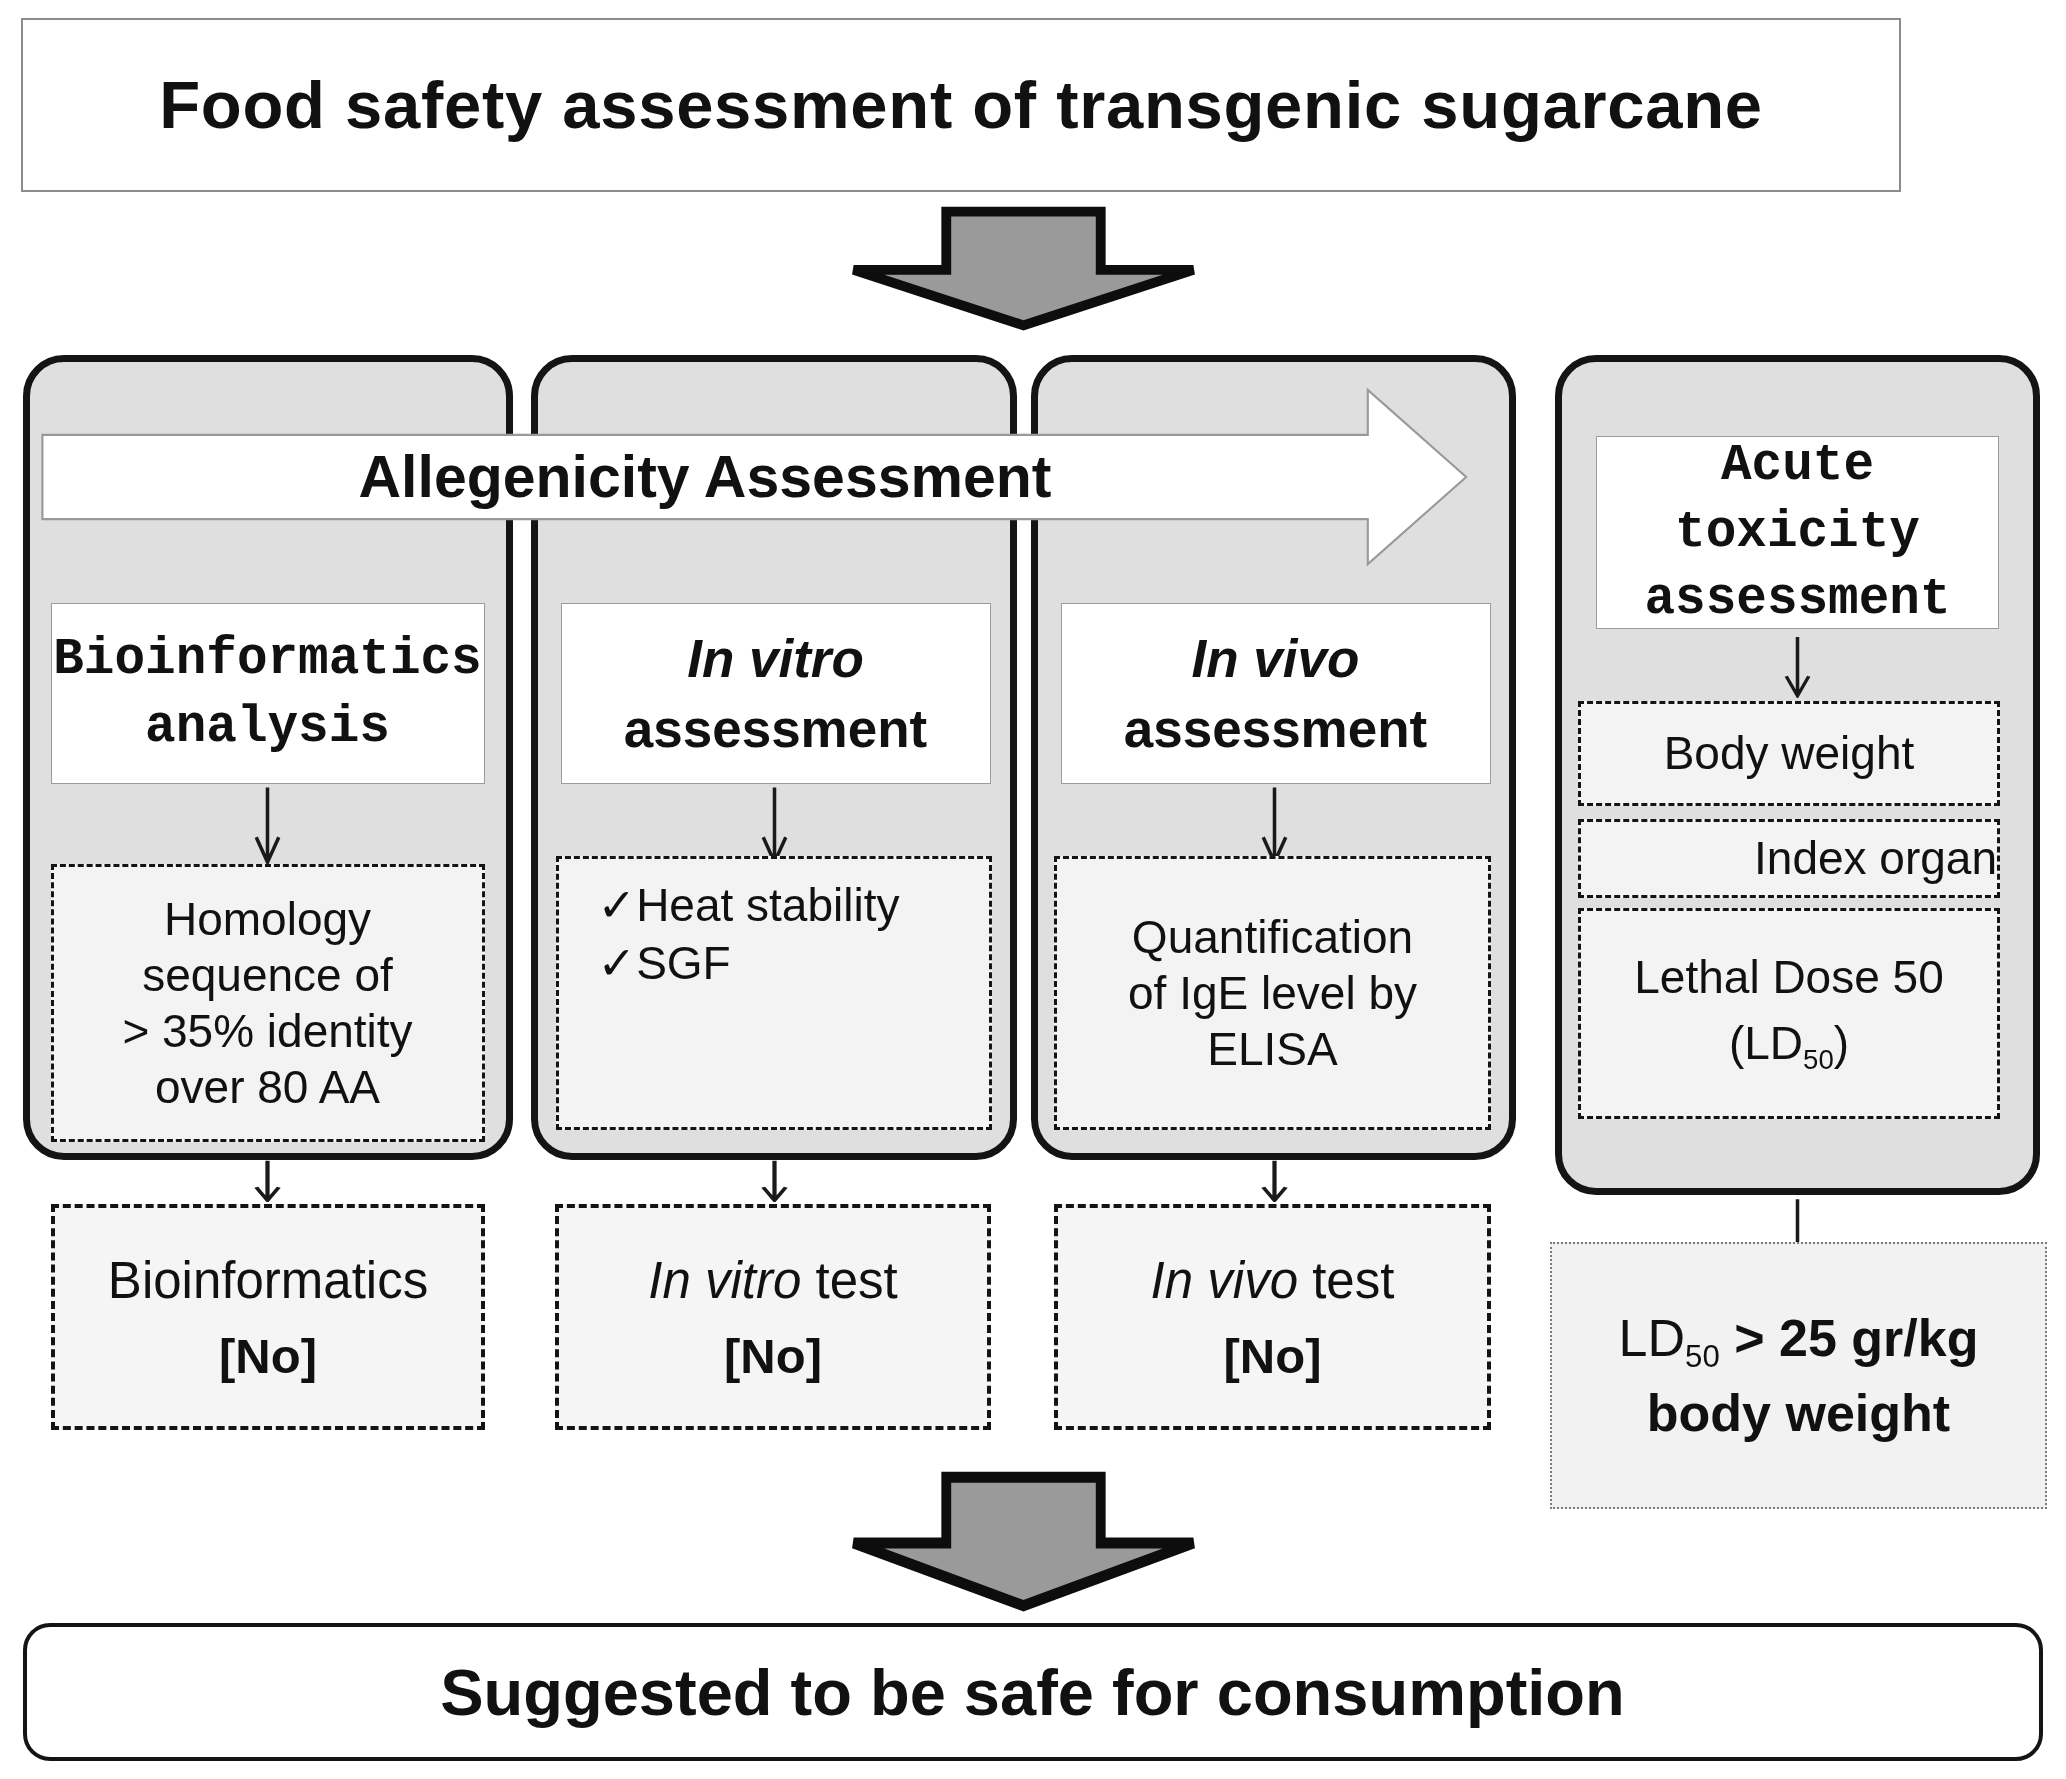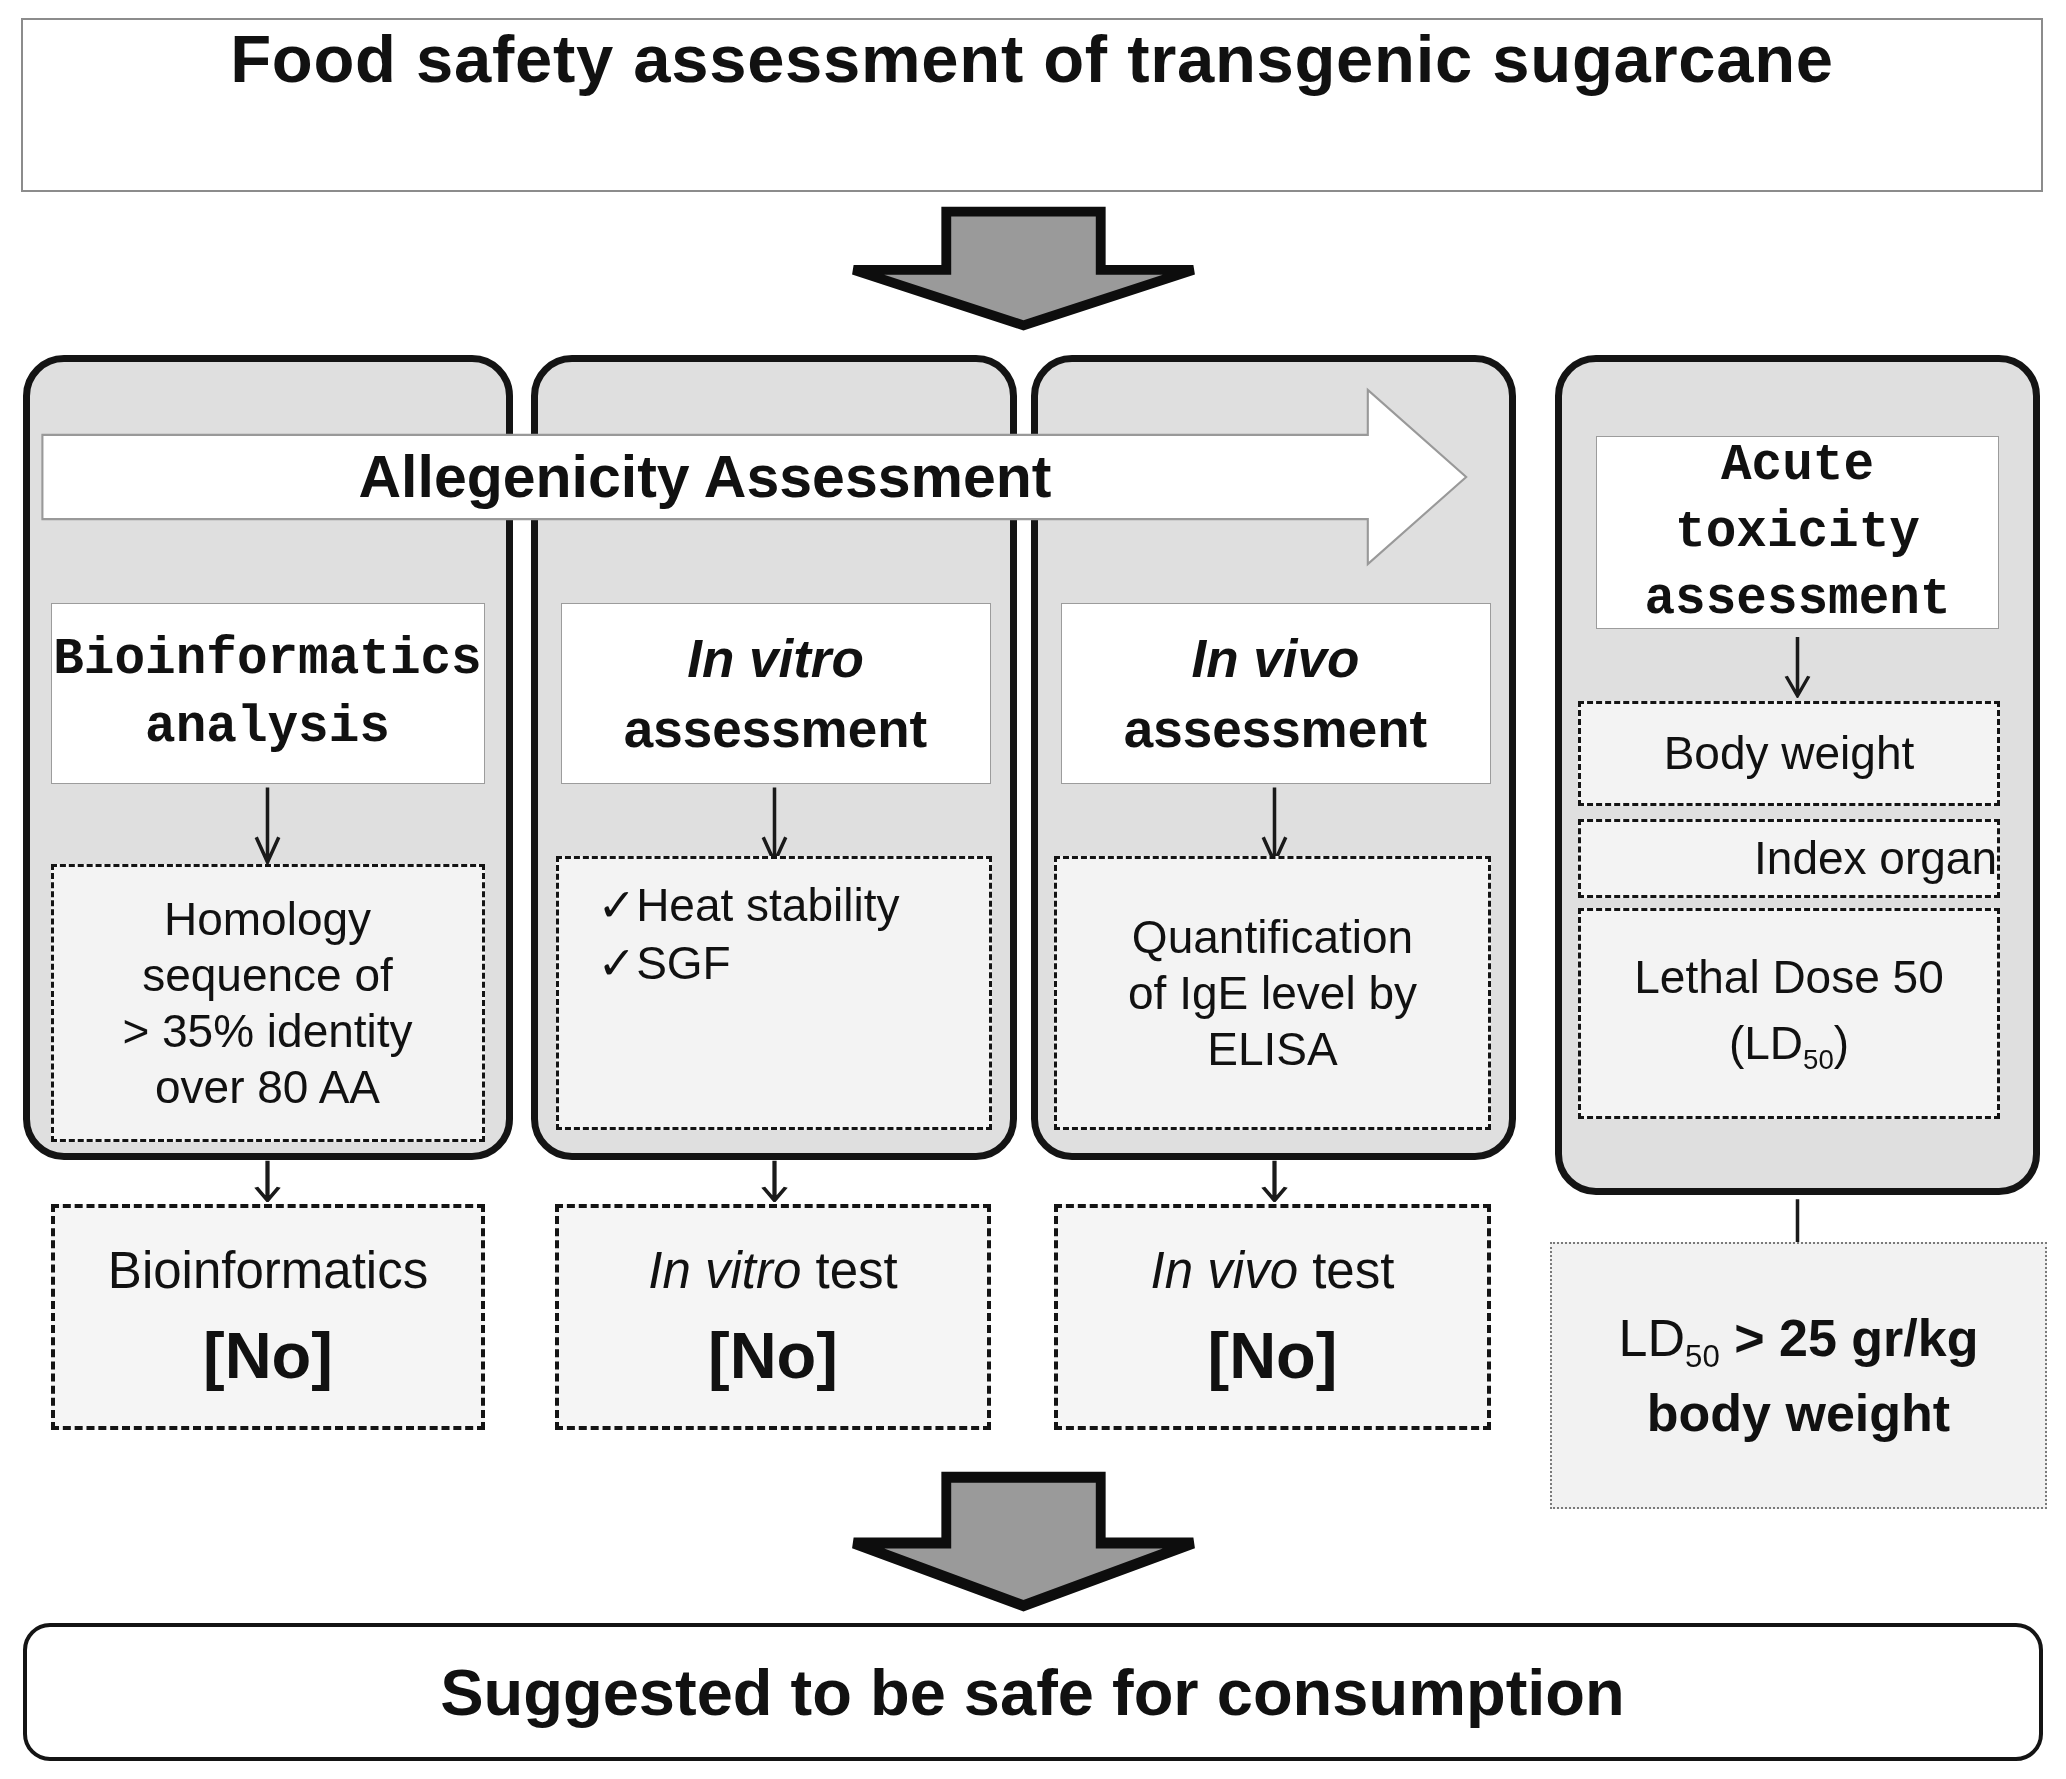--- a/index.html
+++ b/index.html
@@ -9,23 +9,23 @@
     height:1779px;
     background:#ffffff;
     font-family:"Liberation Sans", sans-serif;
     color:#111;
     overflow:hidden;
   }
   .abs{position:absolute;box-sizing:border-box;}
 
   
   .title-box{
-    left:21px;top:17.6px;width:2022px;height:174px;
+    left:21px;top:17.6px;width:1880px;height:174px;
     background:#fff;border:2.1px solid #8c8c8c;
-    display:flex;align-items:flex-start;justify-content:center;
+    display:flex;align-items:center;justify-content:center;
   }
   .title-text{font-size:67px;font-weight:700;letter-spacing:0.7px;}
   .conclusion-box{
     left:22.5px;top:1623px;width:2020px;height:138px;
     background:#fff;border:4.9px solid #141414;border-radius:27px;
     display:flex;align-items:center;justify-content:center;
   }
   .conclusion-text{font-size:65px;font-weight:700;}
 
   
@@ -69,21 +69,21 @@
   
   .small-line{font-size:46px;line-height:1.2;}
 
   
   .result{
     background:#f5f5f5;border:4.9px dashed #141414;
     display:flex;flex-direction:column;align-items:center;justify-content:center;
     text-align:center;gap:18px;
   }
   .result-line1{font-size:51px;}
-  .result-flag{font-size:65px;font-weight:700;}
+  .result-flag{font-size:49px;font-weight:700;}
   .result-dotted{
     background:#f2f2f2;border:2.1px dotted #7a7a7a;
     display:flex;flex-direction:column;align-items:center;justify-content:center;
     text-align:center;
   }
   .r4-line{font-size:52px;line-height:1.35;}
   .bold{font-weight:700;}
   sub{font-size:0.6em;}
 
   

